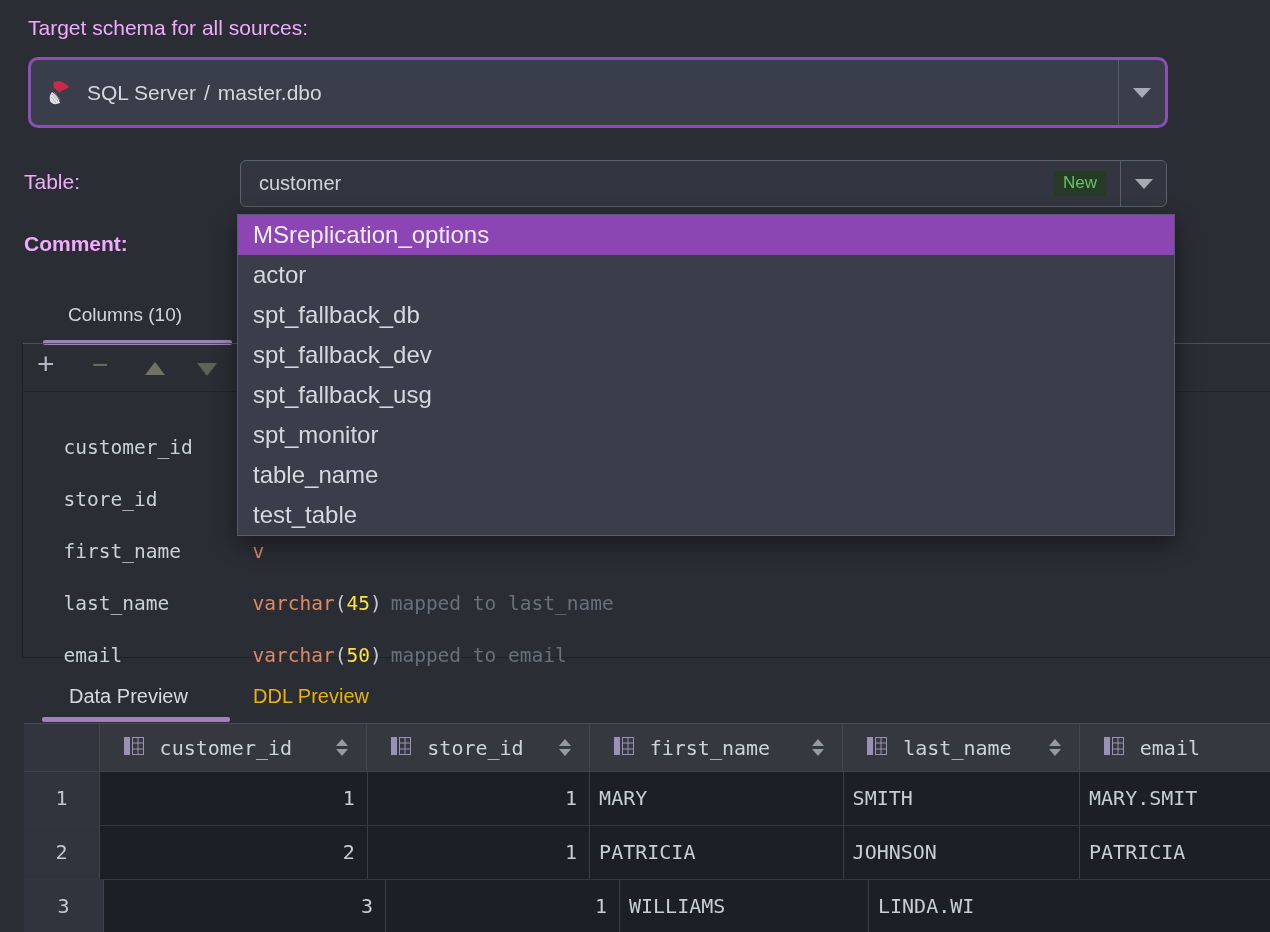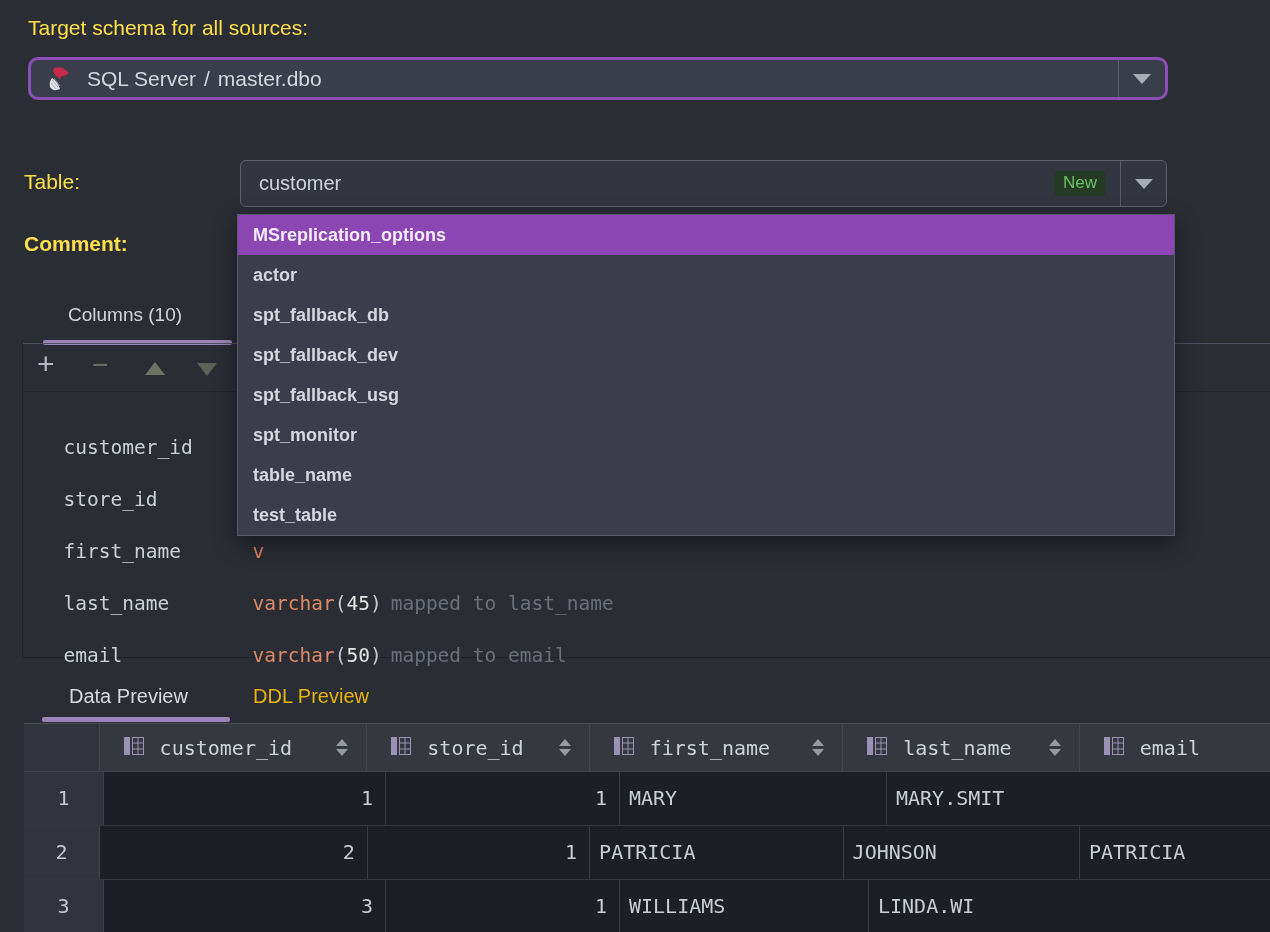--- a/index.html
+++ b/index.html
@@ -5,25 +5,25 @@
   * { margin:0; padding:0; box-sizing:border-box; }
   html,body { width:1270px; height:932px; }
   body {
     position:relative;
     background:#2b2d35;
     overflow:hidden;
     font-family:"Liberation Sans", sans-serif;
     color:#cdd1d8;
   }
   .abs { position:absolute; }
-  .label { font-size:21px; color:#fde047; }
+  .label { font-size:21px; color:#f0abfc; }
 
   
   .schema-combo {
-    left:28px; top:57px; width:1140px; height:43px;
+    left:28px; top:57px; width:1140px; height:71px;
     background:#3a3e4a;
     border:3px solid #8a50b8;
     border-radius:10px;
     display:flex; align-items:center;
   }
   .schema-combo .combo-text { font-size:21px; color:#d4d7dd; }
   .combo-sep { color:#82868f; padding:0 8px; }
   .combo-arrow-zone {
     margin-left:auto; width:47px; align-self:stretch;
     border-left:1px solid #5a5e6a;
@@ -68,21 +68,21 @@
               border-bottom:13px solid #6f7363; }
   .tri-down { left:197px; top:363px; width:0; height:0;
               border-left:10px solid transparent; border-right:10px solid transparent;
               border-top:13px solid #5e6257; }
 
   .col-row { position:absolute; left:40px; height:26px; line-height:26px;
              font-family:"DejaVu Sans Mono", monospace; font-size:19.5px; color:#ccd0d7;
              white-space:pre; }
   .col-name { display:inline-block; width:189px; }
   .t-orange { color:#de8a64; }
-  .t-blue   { color:#e5e5e5;margin-top:29px; }
+  .t-blue   { color:#fde047;margin-top:29px; }
   .t-gray   { color:#c7cad1; }
   .t-dim    { color:#6b6f7a; padding-left:9px; }
 
   
   .tab-data-preview { left:69px; top:685px; font-size:20px; color:#d6d9de; }
   .tab-ddl-preview  { left:253px; top:685px; font-size:20px; color:#eab308; }
 
   
   .grid { left:24px; top:723px; width:1246px; height:209px;
           border-top:1px solid #4a4e59; overflow:hidden; }
@@ -105,21 +105,21 @@
                border-right:1px solid #3f424b; }
   .w1 { width:282px; } .w2 { width:234px; } .w3 { width:267px; } .w4 { width:249px; } .w5 { width:200px; border-right:none; }
   .num { text-align:right; padding-right:12px; }
   .str { padding-left:9px; }
 
   
   .dropdown { left:237px; top:214px; width:938px; z-index:100;
               background:#3b3e4a; border:1px solid #585c6a;
               box-shadow:0 8px 22px rgba(0,0,0,0.45); }
   .dd-item { height:40px; line-height:40px; padding-left:15px;
-             font-size:18px; color:#d5d8de; white-space:nowrap; overflow:hidden;font-weight:bold; }
+             font-size:24px; color:#d5d8de; white-space:nowrap; overflow:hidden; }
   .dd-item.selected { background:#8b46b3; color:#f1ecf6; }
 </style>
 </head>
 <body>
 
 <div class="abs label" style="left:28px;top:16px;">Target schema for all sources:</div>
 
 <div class="abs schema-combo">
   <span class="abs" style="position:static;margin:0 14px 0 16px;display:flex;">
     <svg width="26" height="28" viewBox="0 0 26 28">
@@ -241,20 +241,21 @@
           </svg></span>
       <span>email</span>
     </div>
   </div>
 
   <div class="grid-row">
     <div class="gc gc-gutter">1</div>
     <div class="gc w1 num">1</div>
     <div class="gc w2 num">1</div>
     <div class="gc w3 str">MARY</div>
+    <div class="gc w4 str">SMITH</div>
     <div class="gc w5 str">MARY.SMIT</div>
   </div>
   <div class="grid-row">
     <div class="gc gc-gutter">2</div>
     <div class="gc w1 num">2</div>
     <div class="gc w2 num">1</div>
     <div class="gc w3 str">PATRICIA</div>
     <div class="gc w4 str">JOHNSON</div>
     <div class="gc w5 str">PATRICIA</div>
   </div>

